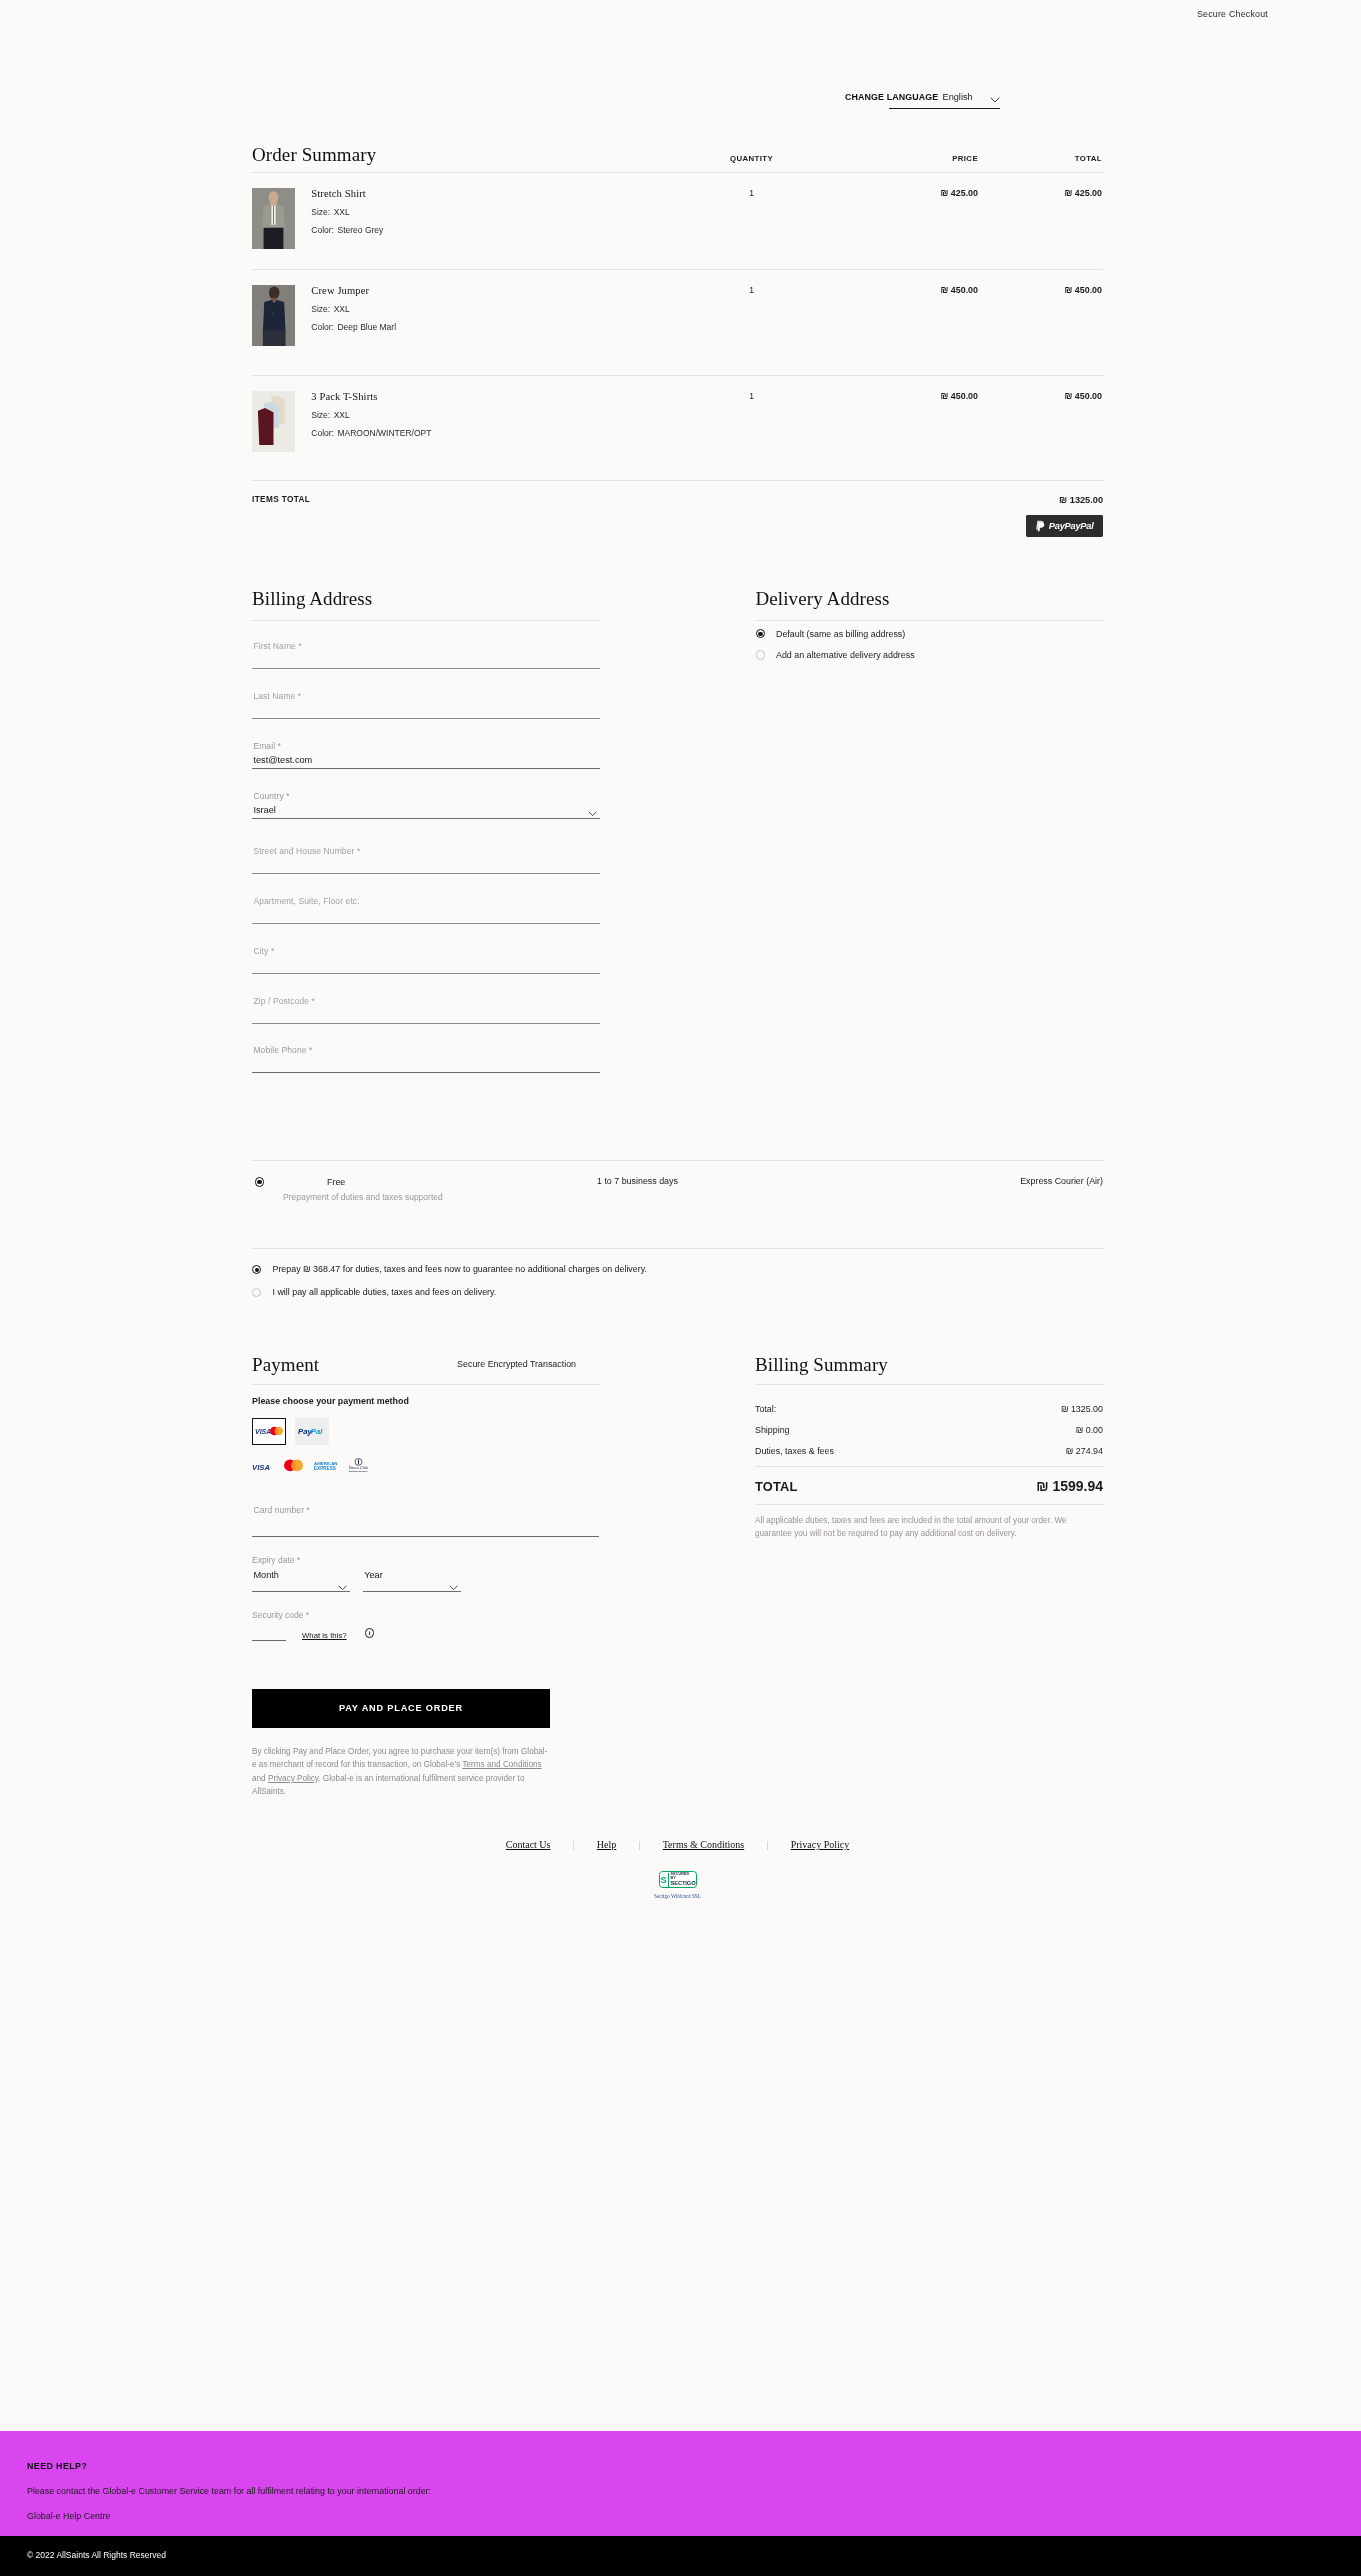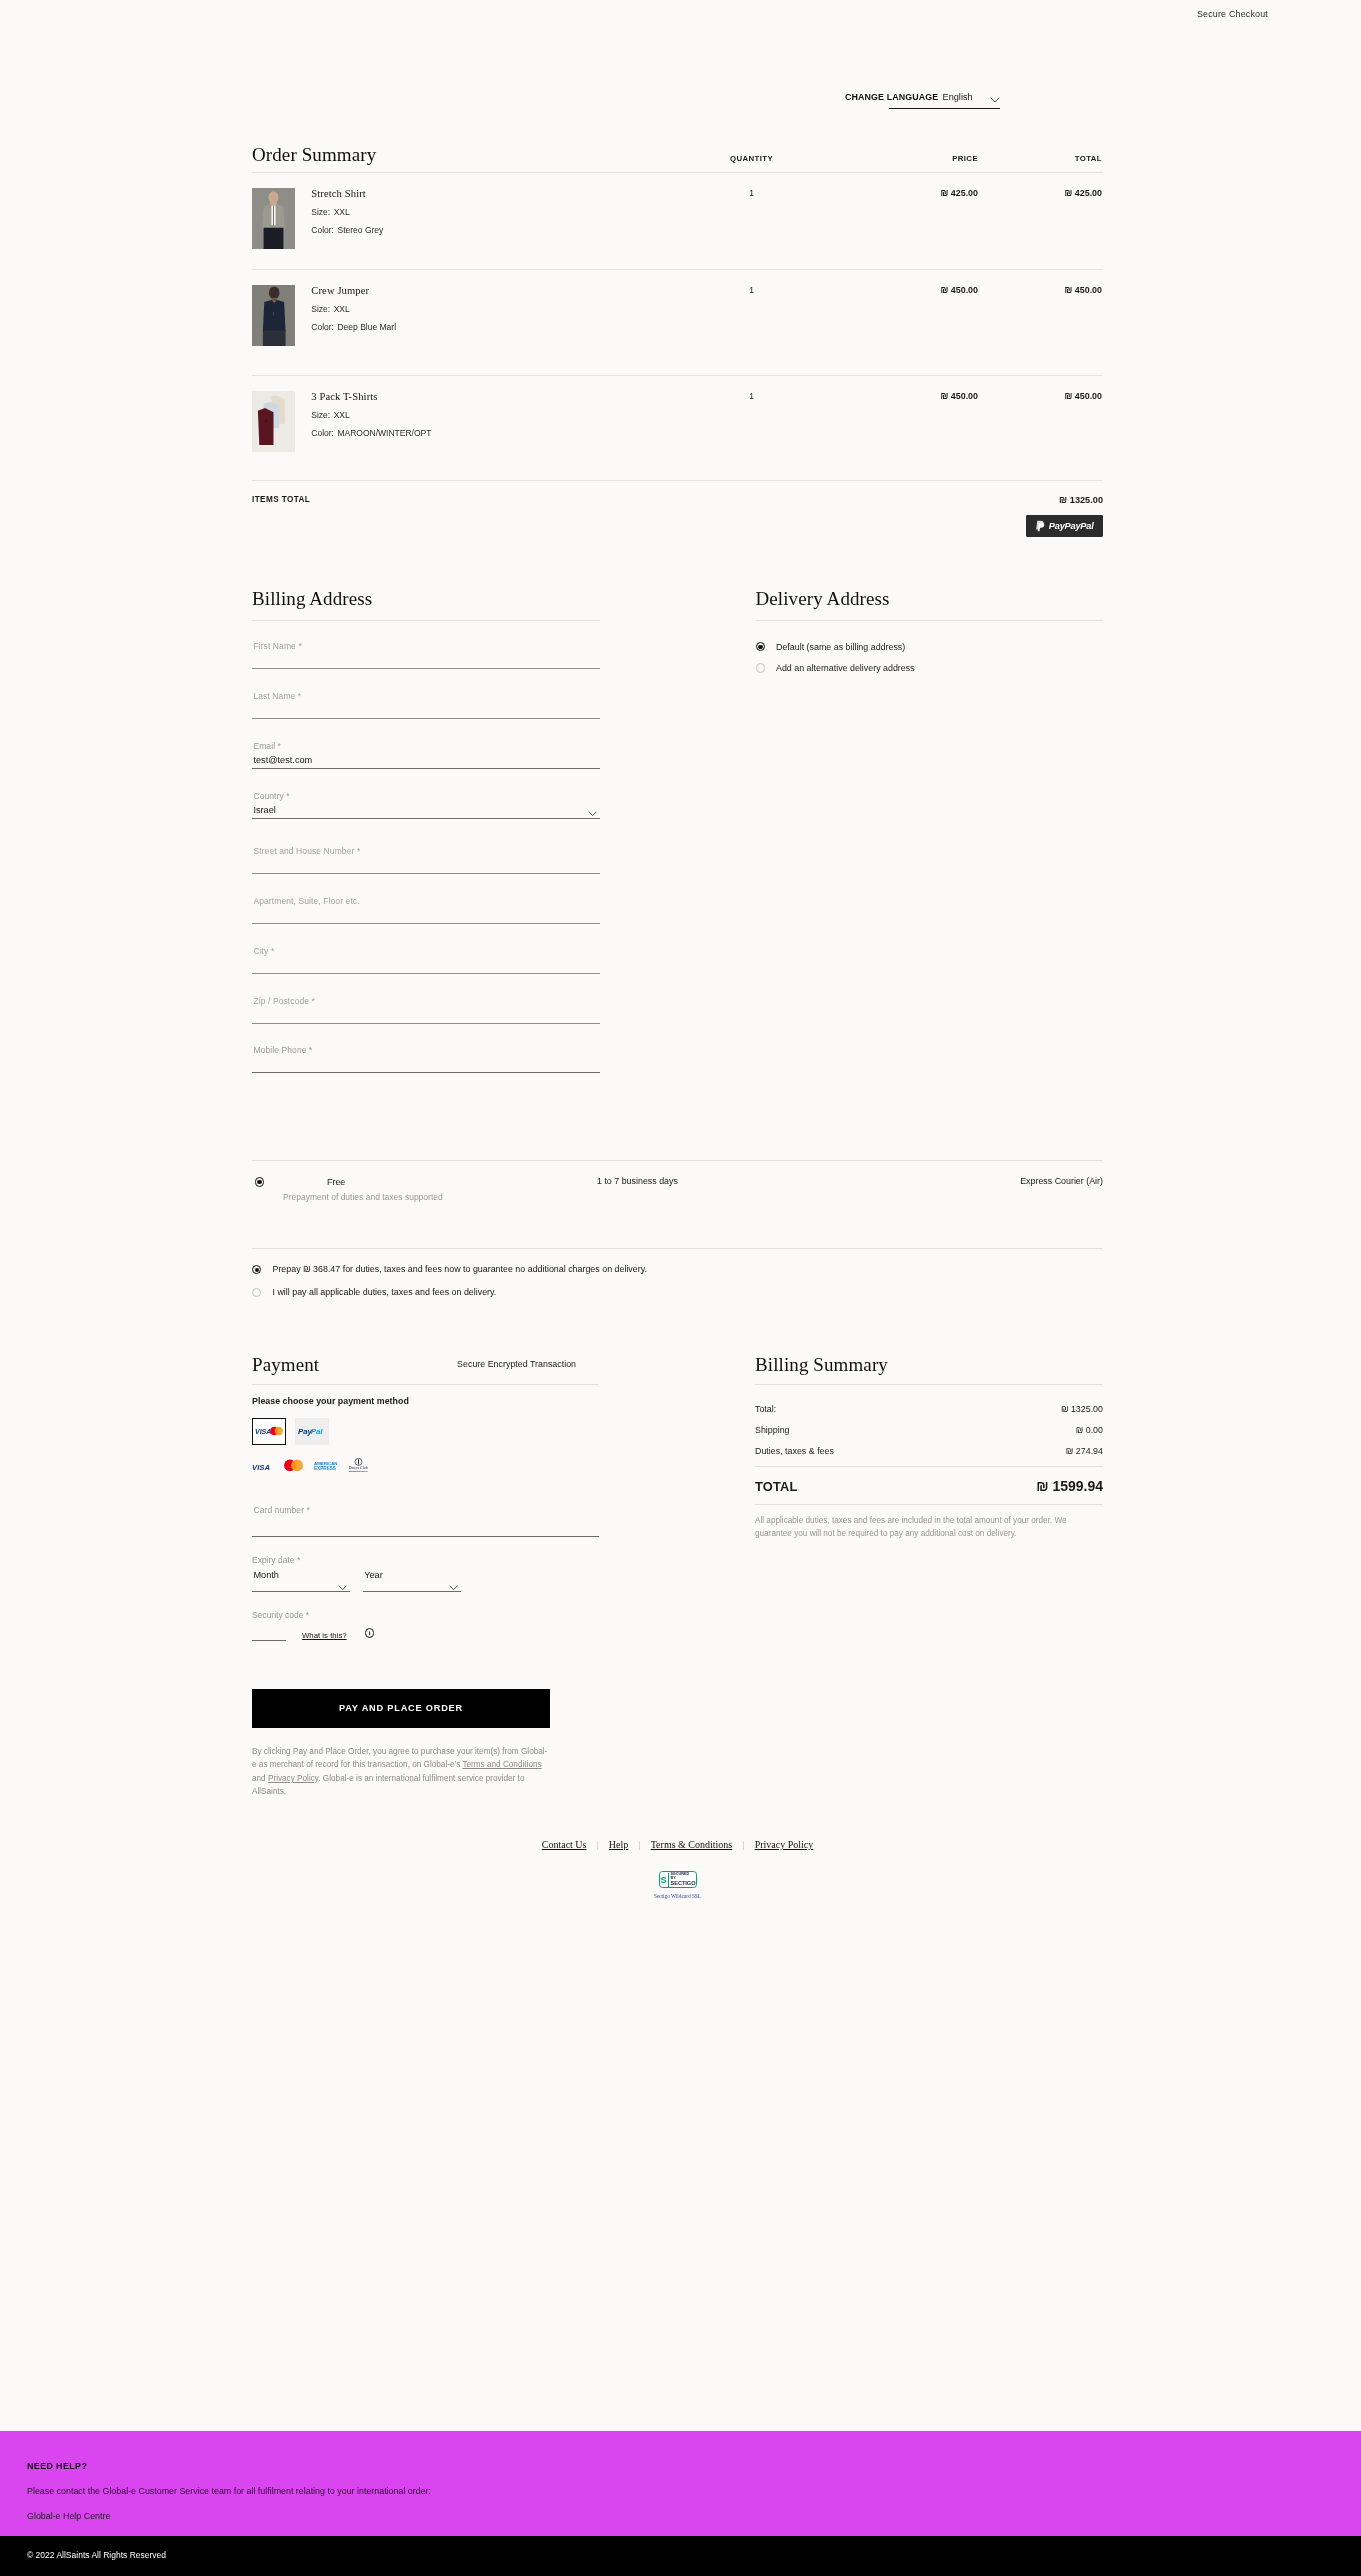--- a/index.html
+++ b/index.html
@@ -172,21 +172,21 @@
   
   .pay-btn {
     width: 298px; height: 39px; background: #000; color: #fff;
     display: flex; align-items: center; justify-content: center;
     font-size: 9.2px; font-weight: 700; letter-spacing: 0.8px; cursor: pointer; margin-top: 39px;
   }
   .legal { width: 298px; font-size: 8.2px; line-height: 1.62; color: #8d8b89; margin-top: 17.7px; }
   .legal u { text-decoration: underline; cursor: pointer; }
 
   
-  .flinks { display: flex; justify-content: center; align-items: center; gap: 0; margin-top: 41px; }
+  .flinks { display: flex; justify-content: center; align-items: center; gap: 12px; margin-top: 41px; }
   .flink {
     font-family: "Liberation Serif", serif; font-size: 10px; text-decoration: underline;
     color: #111; cursor: pointer; padding: 0 10px;
   }
   .fsep { color: #cfcdcb; font-size: 9.2px; }
 
   .sectigo-wrap { display: flex; flex-direction: column; align-items: center; margin-top: 21px; }
   .sectigo-badge {
     width: 38px; height: 17px; border: 1.4px solid #00a862; border-radius: 3.5px;
     display: flex; align-items: center; background: #fff; overflow: hidden;
@@ -395,21 +395,21 @@
         <div class="field" style="margin-top:21px">
           <div class="flabel filled">Mobile Phone *</div>
           <div class="fline"></div>
         </div>
       </div>
 
       <div class="col-r">
         <h2 class="sec-title">Delivery Address</h2>
         <div class="rule" style="margin-top:10px"></div>
 
-        <div class="radio-row" style="margin-top:21px">
+        <div class="radio-row" style="margin-top:8px">
           <span class="radio on"></span>
           <span class="radio-label">Default (same as billing address)</span>
         </div>
         <div class="radio-row">
           <span class="radio off"></span>
           <span class="radio-label">Add an alternative delivery address</span>
         </div>
       </div>
     </div>
 

